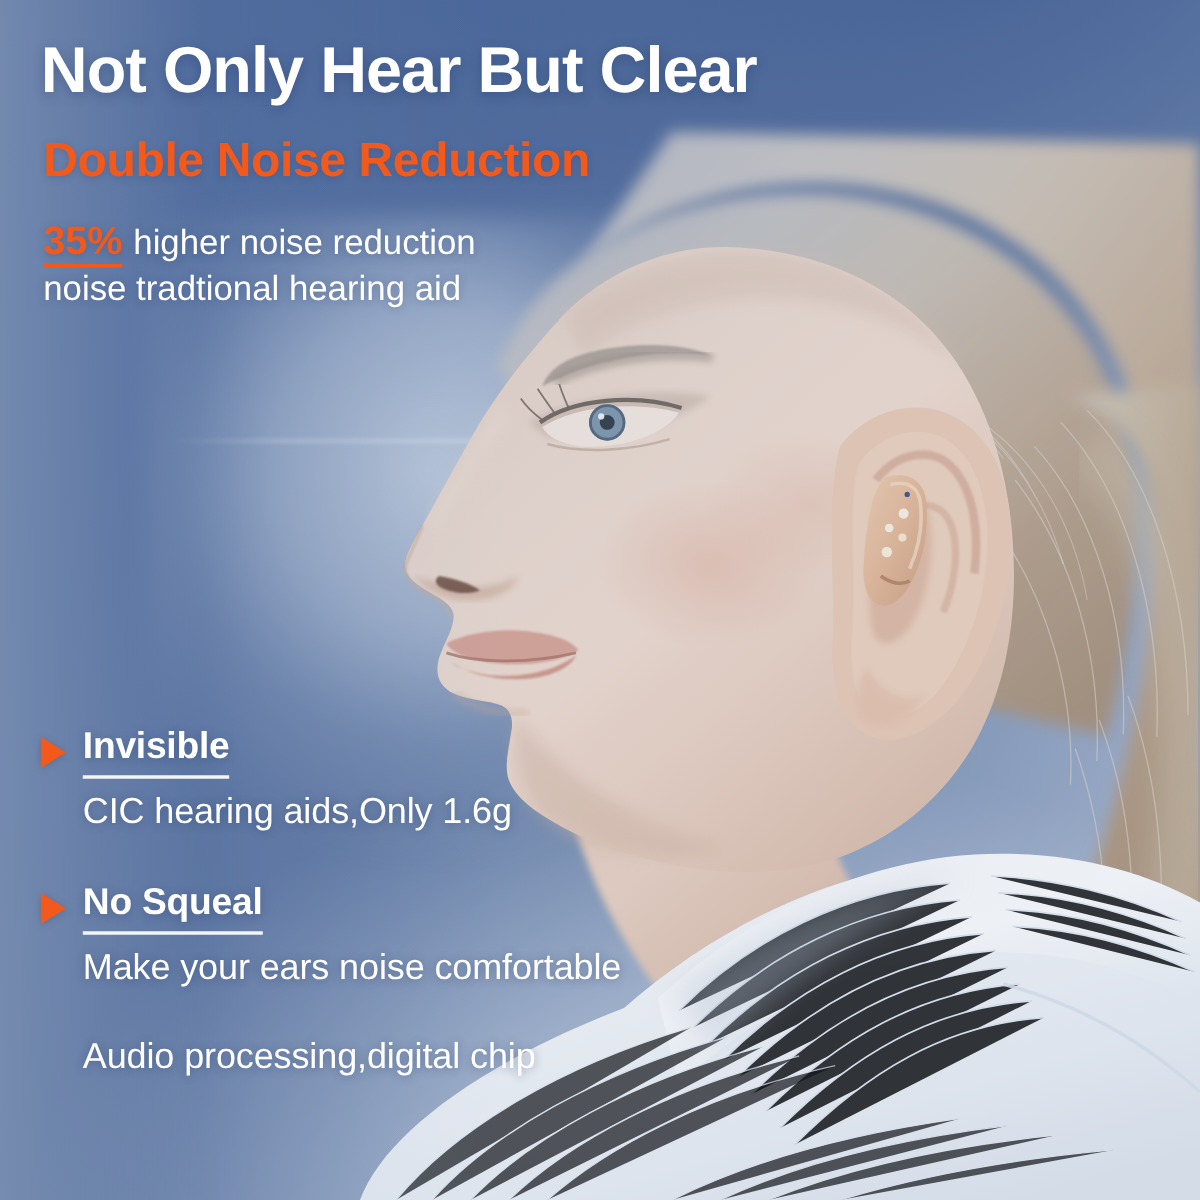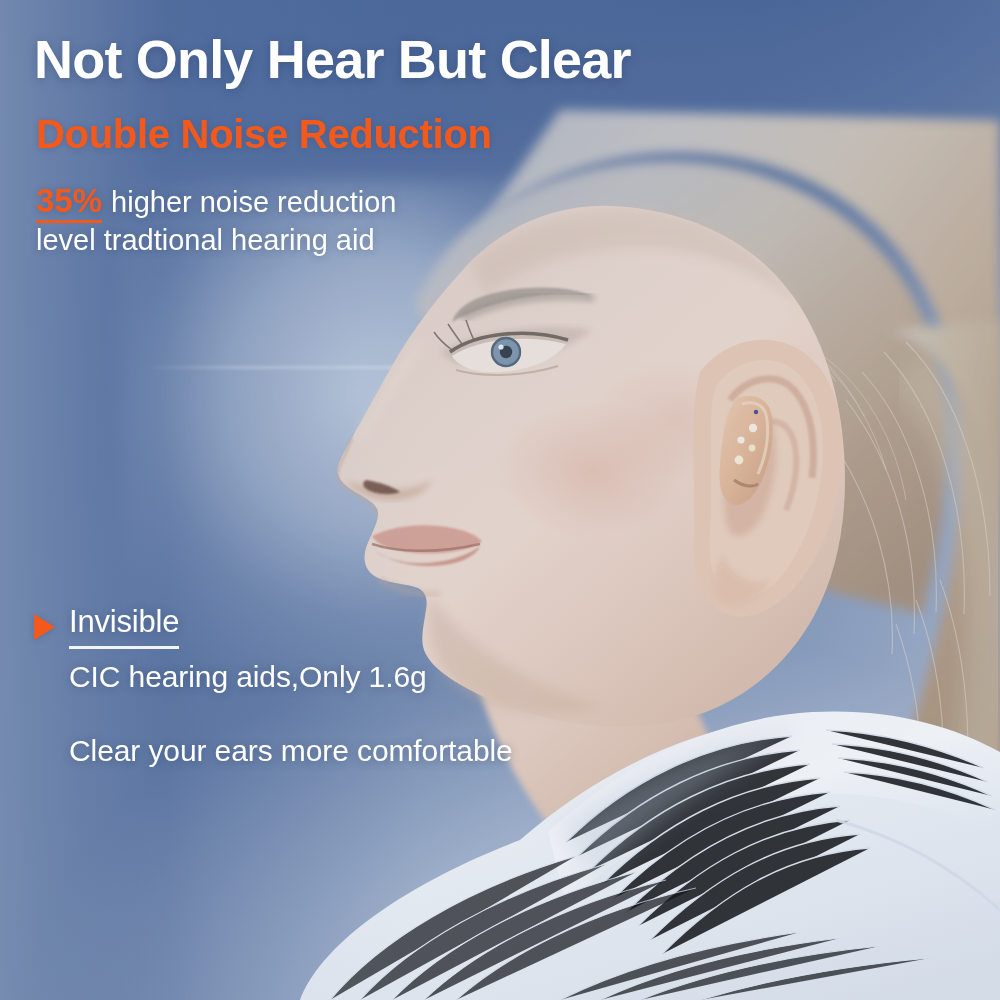--- a/index.html
+++ b/index.html
@@ -135,21 +135,21 @@
     width: 0; height: 0;
     border-top: 13px solid transparent;
     border-bottom: 13px solid transparent;
     border-left: 21px solid #f4591c;
     margin-right: 14px;
     flex: 0 0 auto;
     filter: drop-shadow(0 1px 3px rgba(40,60,104,0.3));
   }
   .f-title {
     font-size: 31px;
-    font-weight: 400;
+    font-weight: 700;
     color: #ffffff;
     letter-spacing: -0.2px;
     white-space: nowrap;
     text-shadow: 0 1px 8px rgba(42,64,108,0.4);
     padding-bottom: 6px;
     border-bottom: 3px solid rgba(255,255,255,0.92);
   }
   .f-sub {
     margin-top: 11px;
     margin-left: 35px;
@@ -430,35 +430,40 @@
   </div>
 
   <div class="headline">Not Only Hear But Clear</div>
 
   <div class="subhead">Double Noise Reduction</div>
 
   <div class="stat-block">
     <span class="stat-line">
       <span class="stat-pct">35%</span><span>higher noise reduction</span>
     </span>
-    <span class="stat-line">level tradtional hearing aid</span>
+    <span class="stat-line">noise tradtional hearing aid</span>
   </div>
 
   <div class="features">
 
     <div class="feature">
       <div class="f-headrow">
         <span class="tri"></span>
         <span class="f-title">Invisible</span>
       </div>
       <div class="f-sub">CIC hearing aids,Only 1.6g</div>
     </div>
 
     <div class="feature">
-      <div class="f-sub">Clear your ears more comfortable</div>
+      <div class="f-headrow">
+        <span class="tri"></span>
+        <span class="f-title">No Squeal</span>
+      </div>
+      <div class="f-sub">Make your ears noise comfortable</div>
     </div>
 
     <div class="feature">
+      <div class="f-sub">Audio processing,digital chip</div>
     </div>
 
   </div>
 
 </div>
 
 </body></html>

